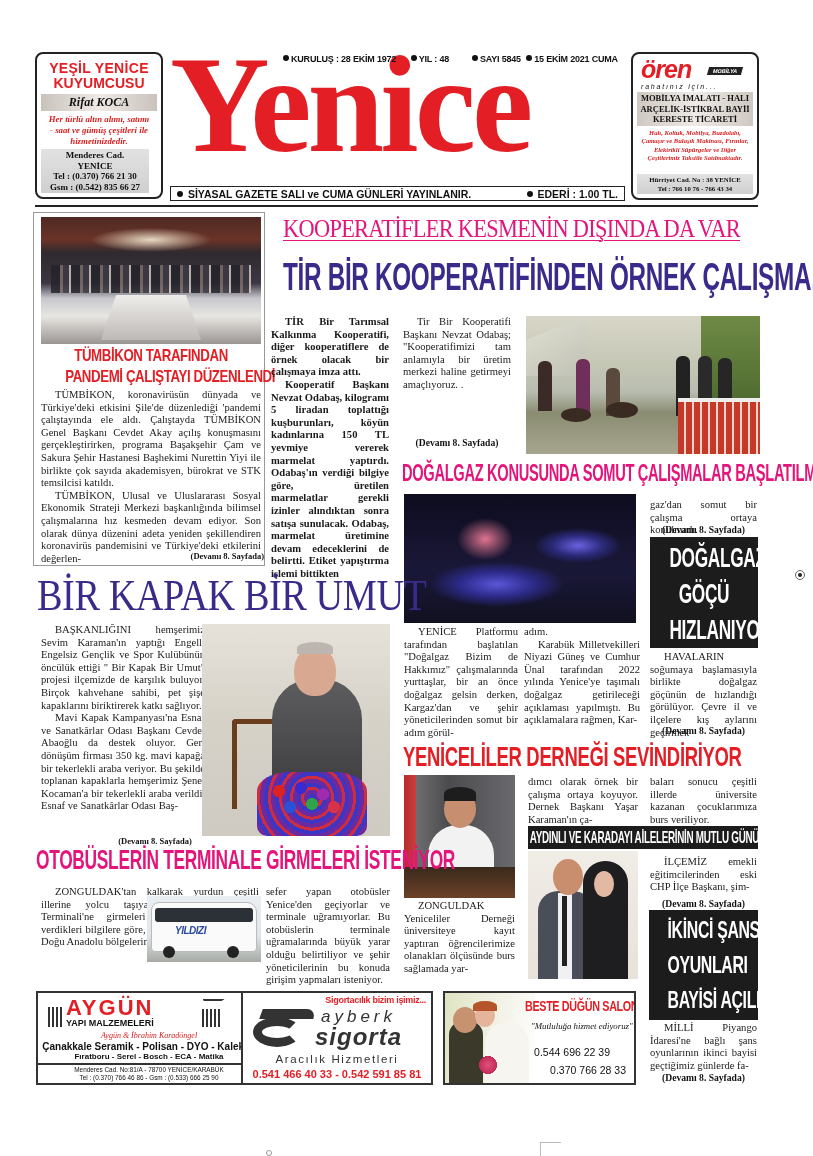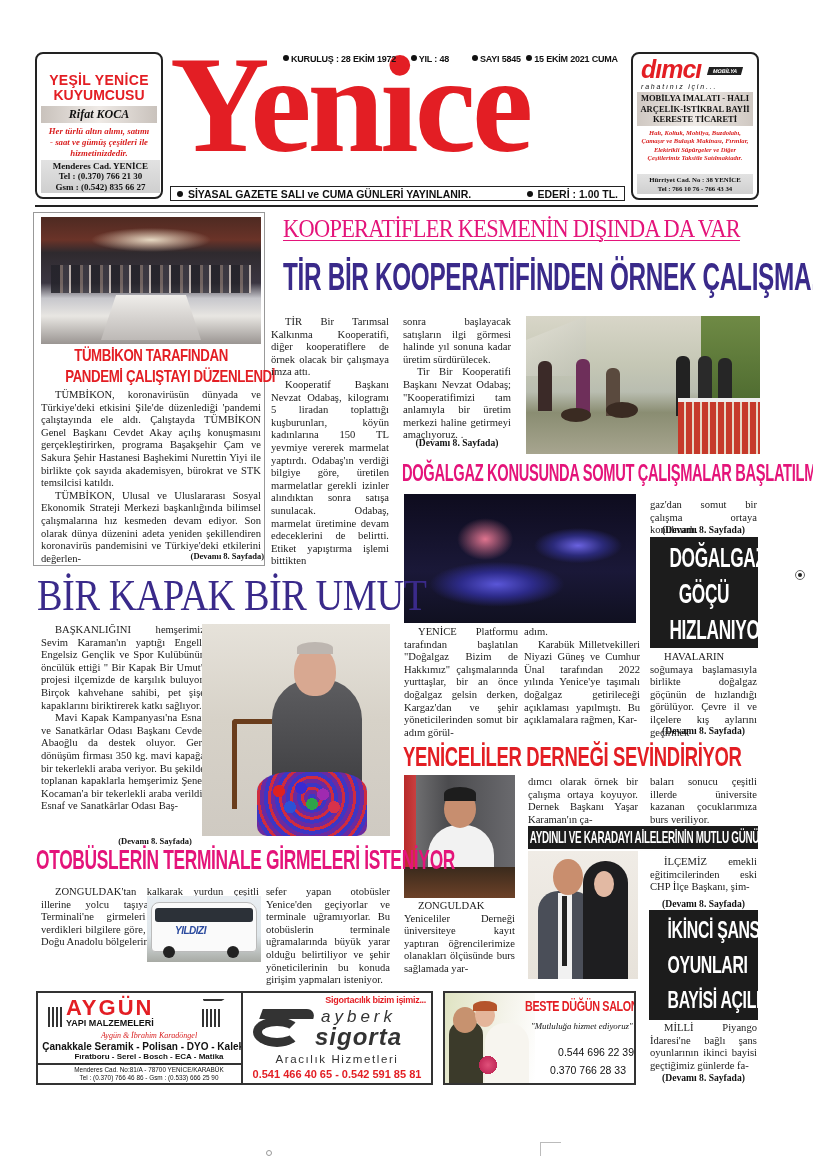--- a/index.html
+++ b/index.html
@@ -23,25 +23,25 @@
 
   .black-box { background: #1c1c1c; color: #fff; text-align: center; font-family: "Liberation Sans", sans-serif; font-weight: bold; }
   .hl-red { color: #e31e24; }
   .hl-pink { color: #e4147a; }
   .hl-purple { color: #3a2a8a; }
 </style>
 </head>
 <body>
 
 <div class="abs ad-box" style="left:35px;top:52px;width:128px;height:147px;">
-  <div class="sans" style="text-align:center;color:#e31e24;font-weight:bold;font-size:14px;margin-top:18px;letter-spacing:0.3px;">YEŞİL YENİCE</div>
+  <div class="sans" style="text-align:center;color:#e31e24;font-weight:bold;font-size:14px;margin-top:6px;letter-spacing:0.3px;">YEŞİL YENİCE</div>
   <div class="sans" style="text-align:center;color:#e31e24;font-weight:bold;font-size:14px;line-height:15px;">KUYUMCUSU</div>
   <div class="serif" style="margin:3px 4px 0;background:linear-gradient(90deg,#c9c2bc,#efeae6,#c9c2bc);text-align:center;font-style:italic;font-weight:bold;font-size:12px;padding:1px 0;">Rifat KOCA</div>
   <div class="serif" style="color:#d81e1e;font-style:italic;font-weight:bold;font-size:8.8px;line-height:10.8px;text-align:center;padding:3px 10px 0;">Her türlü altın alımı, satımı - saat ve gümüş çeşitleri ile hizmetinizdedir.</div>
-  <div style="position:absolute;left:4px;right:1px;bottom:4px;background:linear-gradient(180deg,#e2e2e2,#cfcfcf);padding:1px 8px;">
+  <div style="position:absolute;left:4px;right:12px;bottom:4px;background:linear-gradient(180deg,#e2e2e2,#cfcfcf);padding:1px 8px;">
     <div class="serif" style="font-size:9px;font-weight:bold;text-align:center;line-height:10.5px;">Menderes Cad. YENİCE</div>
     <div class="serif" style="font-size:9px;font-weight:bold;text-align:center;line-height:10.5px;">Tel : (0.370) 766 21 30</div>
     <div class="serif" style="font-size:9px;font-weight:bold;text-align:center;line-height:10.5px;">Gsm : (0.542) 835 66 27</div>
   </div>
 </div>
 
 <div class="abs masthead-logo" style="left:170px;top:36px;">Yenice</div>
 
 <div class="abs meta-line" style="left:283px;top:54px;">
   <span class="bullet"></span><span>KURULUŞ : 28 EKİM 1972</span>
@@ -53,21 +53,21 @@
   <span class="bullet" style="margin-left:3px;"></span><span>15 EKİM 2021 CUMA</span>
 </div>
 
 <div class="abs tagline-bar" style="left:170px;top:186px;width:455px;height:15px;font-size:10.5px;">
   <span><span class="bullet"></span> <span>SİYASAL GAZETE SALI ve CUMA GÜNLERİ YAYINLANIR.</span></span>
   <span><span class="bullet"></span> <span>EDERİ : 1.00 TL.</span></span>
 </div>
 
 <div class="abs ad-box" style="left:631px;top:52px;width:128px;height:148px;">
   <div style="position:relative;height:25px;margin-top:5px;">
-    <span class="sans" style="position:absolute;left:8px;top:-4px;color:#e31e24;font-style:italic;font-weight:bold;font-size:25px;letter-spacing:-1px;">dımcı</span>
+    <span class="sans" style="position:absolute;left:8px;top:-4px;color:#e31e24;font-style:italic;font-weight:bold;font-size:25px;letter-spacing:-1px;">ören</span>
     <span class="sans" style="position:absolute;left:75px;top:8px;background:#222;color:#fff;font-size:5.5px;font-weight:bold;padding:1px 5px;transform:skewX(-15deg);">MOBİLYA</span>
   </div>
   <div class="sans" style="font-style:italic;font-size:7px;letter-spacing:1.8px;padding-left:8px;margin-top:-1px;">rahatınız için...</div>
   <div style="margin:2px 4px 0;background:linear-gradient(90deg,#cfc8c2,#efeae6,#cfc8c2);padding:1px 0;">
     <div class="serif" style="font-size:8.5px;font-weight:bold;text-align:center;line-height:10.5px;">MOBİLYA İMALATI - HALI</div>
     <div class="serif" style="font-size:8.5px;font-weight:bold;text-align:center;line-height:10.5px;">ARÇELİK-İSTİKBAL BAYİİ</div>
     <div class="serif" style="font-size:8.5px;font-weight:bold;text-align:center;line-height:10.5px;">KERESTE TİCARETİ</div>
   </div>
   <div class="serif" style="color:#d81e1e;font-style:italic;font-size:6.6px;line-height:8.6px;text-align:center;padding:3px 6px 0;font-weight:bold;">Halı, Koltuk, Mobilya, Buzdolabı, Çamaşır ve Bulaşık Makinası, Fırınlar, Elektrikli Süpürgeler ve Diğer Çeşitlerimiz Taksitle Satılmaktadır.</div>
   <div style="position:absolute;left:4px;right:4px;bottom:4px;background:linear-gradient(180deg,#e2e2e2,#cfcfcf);padding:1px 0;">
@@ -91,26 +91,25 @@
 </div>
 <div class="abs body-text" style="left:41px;top:389px;width:220px;">
   <p>TÜMBİKON, koronavirüsün dünyada ve Türkiye'deki etkisini Şile'de düzenlediği 'pandemi çalıştayında ele aldı. Çalıştayda TÜMBİKON Genel Başkanı Cevdet Akay açılış konuşmasını gerçekleştirirken, programa Başakşehir Çam ve Sakura Şehir Hastanesi Başhekimi Nurettin Yiyi ile birlikte çok sayıda akademisyen, bürokrat ve STK temsilcisi katıldı.</p>
   <p>TÜMBİKON, Ulusal ve Uluslararası Sosyal Ekonomik Strateji Merkezi başkanlığında bilimsel çalışmalarına hız kesmeden devam ediyor. Son olarak dünya düzenini adeta yeniden şekillendiren koronavirüs pandemisini ve Türkiye'deki etkilerini değerlen-</p>
 </div>
 <div class="abs devam" style="left:180px;top:551px;width:84px;font-size:8.5px;text-align:right;">(Devamı 8. Sayfada)</div>
 
 <div class="abs serif hl-pink" style="left:283px;top:214px;width:475px;font-size:26px;line-height:30px;text-decoration:underline;text-decoration-thickness:1px;text-underline-offset:3px;white-space:nowrap;letter-spacing:-0.8px;transform:scaleX(0.86);transform-origin:left top;">KOOPERATİFLER KESMENİN DIŞINDA DA VAR</div>
 <div class="abs cond hl-purple" style="left:283px;top:252px;font-size:38px;line-height:50px;white-space:nowrap;transform:scaleX(0.64);">TİR BİR KOOPERATİFİNDEN ÖRNEK ÇALIŞMA...</div>
 
-<div class="abs body-text" style="left:271px;top:316px;width:118px;">
+<div class="abs body-text" style="left:271px;top:316px;width:118px;font-weight:bold;">
   <p>TİR Bir Tarımsal Kalkınma Kooperatifi, diğer kooperatiflere de örnek olacak bir çalışmaya imza attı.</p>
   <p>Kooperatif Başkanı Nevzat Odabaş, kilogramı 5 liradan toplattığı kuşburunları, köyün kadınlarına 150 TL yevmiye vererek marmelat yaptırdı. Odabaş'ın verdiği bilgiye göre, üretilen marmelatlar gerekli izinler alındıktan sonra satışa sunulacak. Odabaş, marmelat üretimine devam edeceklerini de belirtti. Etiket yapıştırma işlemi bittikten</p>
 </div>
 <div class="abs body-text" style="left:403px;top:316px;width:108px;">
-  <p style="text-indent:0;">sonra başlayacak satışların ilgi görmesi halinde yıl sonuna kadar üretim sürdürülecek.</p>
   <p>Tir Bir Kooperatifi Başkanı Nevzat Odabaş; "Kooperatifimizi tam anlamıyla bir üretim merkezi haline getirmeyi amaçlıyoruz. .</p>
 </div>
 <div class="abs devam" style="left:403px;top:437px;width:108px;">(Devamı 8. Sayfada)</div>
 
 <div class="photo" style="left:526px;top:316px;width:234px;height:138px;background:linear-gradient(180deg,#d8d6c8 0%,#c5c7b5 35%,#b9bdb0 55%,#8a8d72 70%,#a7a58f 100%);">
   <div style="position:absolute;left:0;top:0;width:60px;height:60px;background:linear-gradient(135deg,#e8e6dc,#bfc1b6);clip-path:polygon(0 40%,100% 0,100% 100%,0 100%);opacity:.6;"></div>
   <div style="position:absolute;left:175px;top:0;width:59px;height:90px;background:linear-gradient(180deg,#6f8a45,#4d6a2f);"></div>
   <div style="position:absolute;left:12px;top:45px;width:14px;height:50px;background:#3b2a28;border-radius:6px 6px 0 0;"></div>
   <div style="position:absolute;left:50px;top:43px;width:14px;height:55px;background:#6e2f5a;border-radius:6px 6px 0 0;"></div>
   <div style="position:absolute;left:80px;top:52px;width:14px;height:48px;background:#5a4a3e;border-radius:6px 6px 0 0;"></div>
@@ -244,33 +243,33 @@
 
 <div class="abs" style="left:241px;top:991px;width:192px;height:94px;border:2px solid #333;background:#fff;">
   <div class="sans" style="position:absolute;right:5px;top:2px;color:#e31e24;font-weight:bold;font-size:9px;letter-spacing:-0.3px;">Sigortacılık bizim işimiz...</div>
   <div style="position:absolute;left:10px;top:16px;width:62px;height:40px;">
     <div style="position:absolute;left:0;top:8px;width:48px;height:30px;border:9px solid #333;border-radius:50%;border-right-color:transparent;"></div>
     <div style="position:absolute;left:8px;top:0;width:54px;height:10px;background:#333;border-radius:0 10px 0 0;transform:skewX(-20deg);"></div>
   </div>
   <div class="sans" style="position:absolute;left:78px;top:14px;font-style:italic;font-size:17px;letter-spacing:4px;color:#333;">ayberk</div>
   <div class="sans" style="position:absolute;left:72px;top:30px;font-style:italic;font-weight:bold;font-size:24px;letter-spacing:1px;color:#333;">sigorta</div>
   <div class="sans" style="position:absolute;left:0;right:0;top:60px;text-align:center;font-size:11.5px;letter-spacing:1.6px;color:#333;">Aracılık Hizmetleri</div>
-  <div class="sans" style="position:absolute;left:0;right:0;top:75px;text-align:center;color:#e31e24;font-weight:bold;font-size:11px;">0.541 466 40 65 - 0.542 591 85 81</div>
+  <div class="sans" style="position:absolute;left:0;right:0;top:75px;text-align:center;color:#e31e24;font-weight:bold;font-size:11px;">0.541 466 40 33 - 0.542 591 85 81</div>
 </div>
 
 <div class="abs" style="left:443px;top:991px;width:193px;height:94px;border:2px solid #333;background:#fff;overflow:hidden;">
   <div class="photo" style="left:0;top:0;width:90px;height:90px;background:linear-gradient(100deg,#dfe3c2 0%,#f4f3ea 60%,transparent 100%);">
     <div style="position:absolute;left:4px;top:28px;width:34px;height:62px;background:#3b3a2a;border-radius:14px 14px 0 0;"></div>
     <div style="position:absolute;left:8px;top:14px;width:24px;height:26px;background:#c7926f;border-radius:50%;"></div>
     <div style="position:absolute;left:30px;top:10px;width:20px;height:24px;background:#e4b59a;border-radius:50%;"></div>
     <div style="position:absolute;left:28px;top:8px;width:24px;height:10px;background:#b5542b;border-radius:50% 50% 0 0;"></div>
     <div style="position:absolute;left:40px;top:30px;width:44px;height:60px;background:#f7f5ef;border-radius:20px 20px 0 0;"></div>
     <div style="position:absolute;left:32px;top:62px;width:22px;height:20px;background:radial-gradient(circle,#e0507a 0%,#c32b5a 60%,transparent 61%);"></div>
   </div>
   <div class="cond hl-red" style="position:absolute;left:80px;top:4px;font-size:15px;line-height:18px;white-space:nowrap;transform:scaleX(0.72);">BESTE DÜĞÜN SALONU</div>
   <div class="serif" style="position:absolute;left:86px;top:28px;font-style:italic;font-size:8.8px;white-space:nowrap;">"Mutluluğa hizmet ediyoruz"</div>
-  <div class="sans" style="position:absolute;right:0;top:53px;font-size:10.5px;">0.544 696 22 39</div>
+  <div class="sans" style="position:absolute;right:24px;top:53px;font-size:10.5px;">0.544 696 22 39</div>
   <div class="sans" style="position:absolute;right:8px;top:71px;font-size:10.5px;">0.370 766 28 33</div>
 </div>
 
 <div class="abs" style="left:266px;top:1150px;width:6px;height:6px;border:1px solid #999;border-radius:50%;"></div>
 <div class="abs" style="left:540px;top:1142px;width:1px;height:14px;background:#bbb;"></div>
 <div class="abs" style="left:541px;top:1142px;width:20px;height:1px;background:#bbb;"></div>
 
 </body></html>

